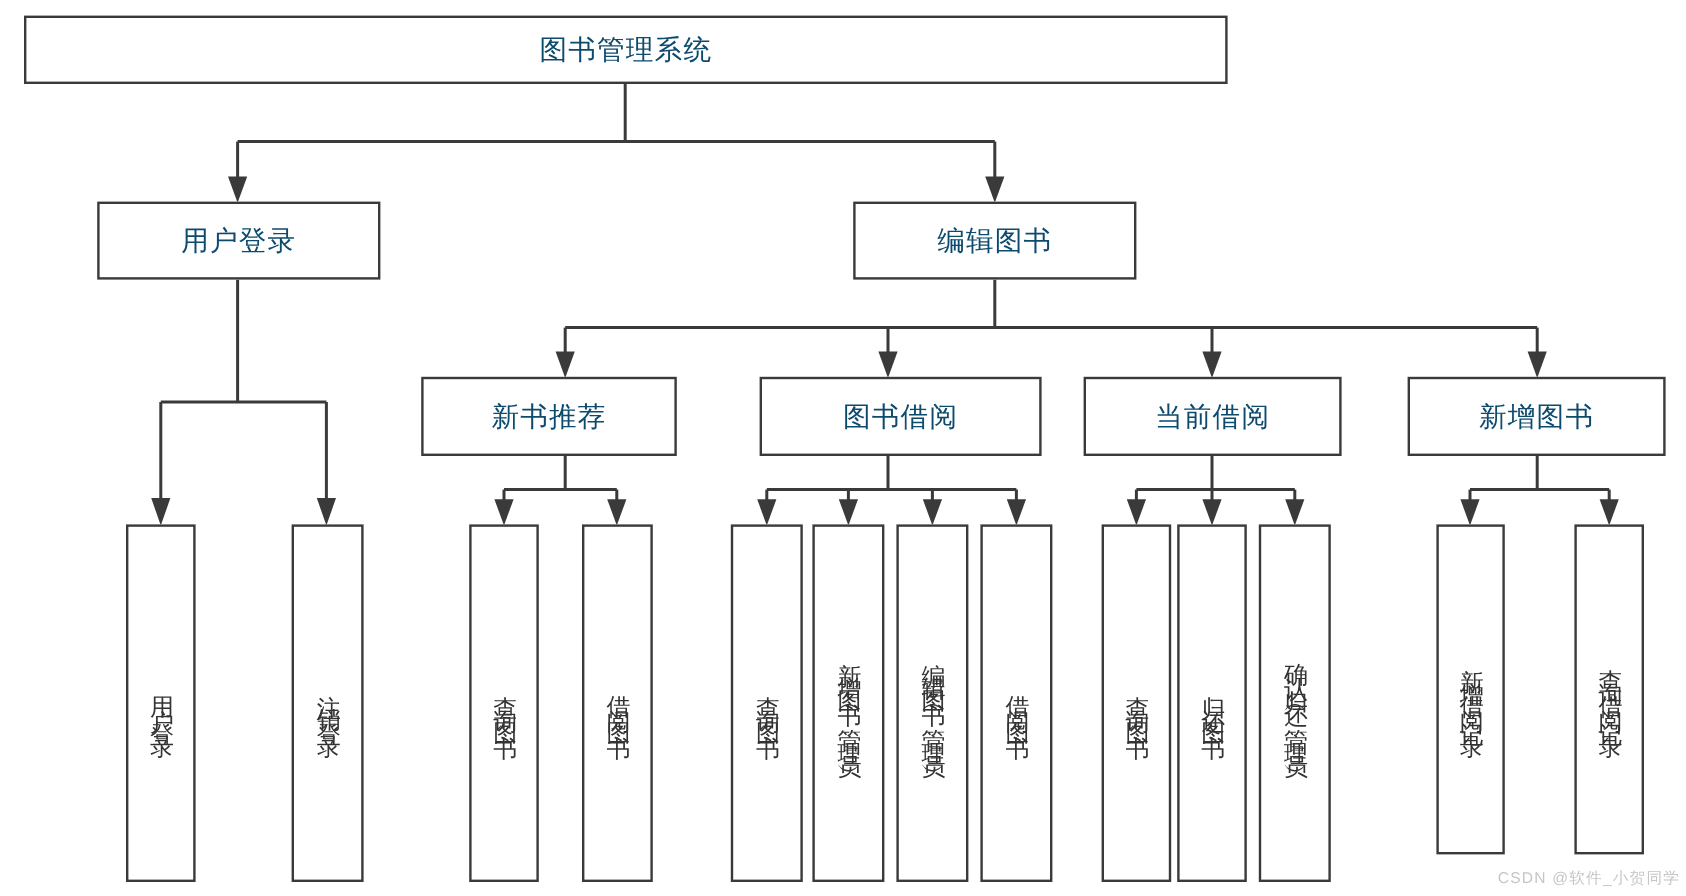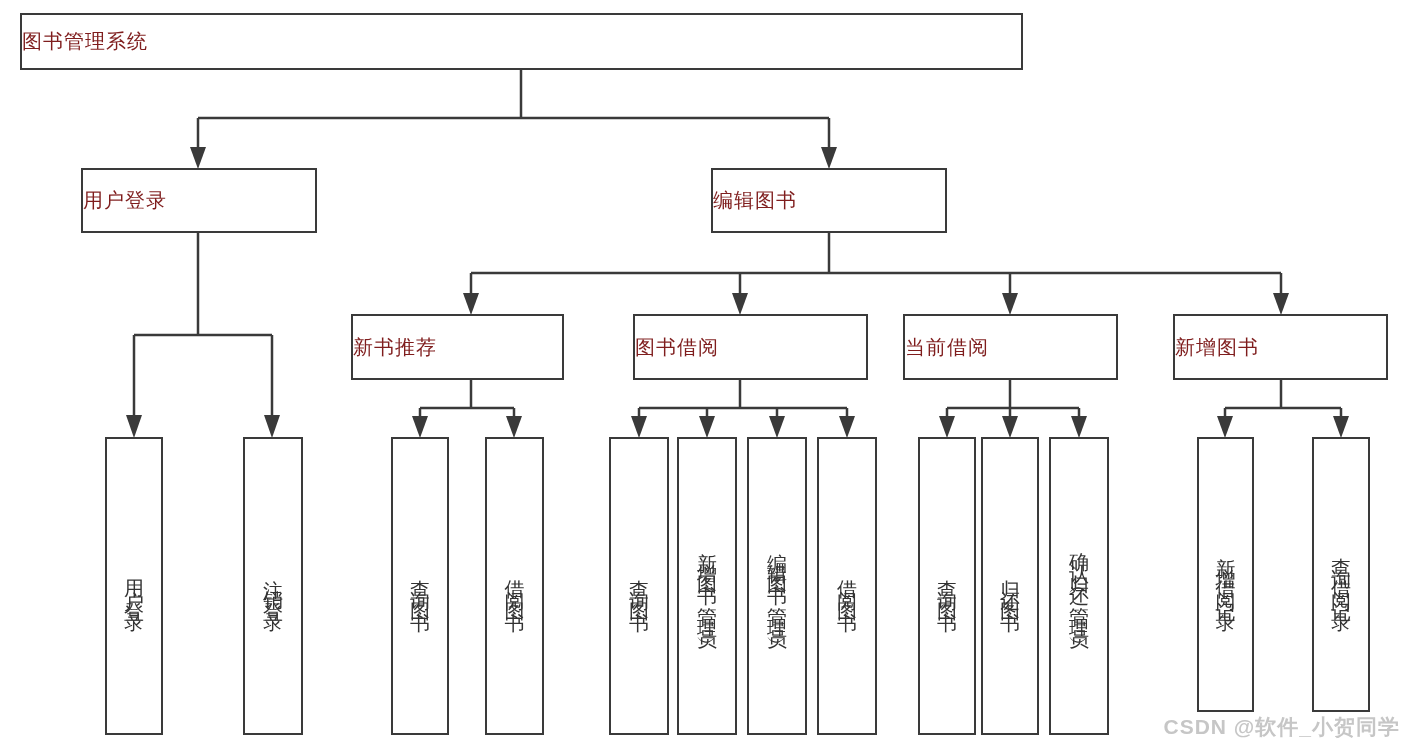--- a/index.html
+++ b/index.html
@@ -22,25 +22,25 @@
     top: 0;
     z-index: 1;
   }
   .node {
     position: absolute;
     box-sizing: border-box;
     border: 2px solid #3a3a3a;
     background: #ffffff;
     display: flex;
     align-items: center;
-    justify-content: flex-start;
+    justify-content: center;
     z-index: 2;
-    font-size: 20px;
+    font-size: 23px;
     letter-spacing: 1px;
-    color: #7f1d1d;
+    color: #0c4a6e;
   }
   .node.root {
     left: 20px; top: 13px; width: 1003px; height: 57px;
   }
   .node.lvl2 { top: 168px; width: 236px; height: 65px; }
   .node.lvl3 { top: 314px; height: 66px; }
   .leaf {
     position: absolute;
     box-sizing: border-box;
     border: 2px solid #3a3a3a;
@@ -60,24 +60,23 @@
     text-orientation: mixed;
     letter-spacing: 11px;
     line-height: 1.15;
     white-space: nowrap;
   }
   .watermark {
     position: absolute;
     right: 5px;
     bottom: 6px;
     z-index: 3;
-    font-size: 21px;
+    font-size: 13px;
     letter-spacing: 1px;
     color: #c6c6c6;
-    font-weight: bold;
   }
 </style>
 </head>
 <body>
 
 <div class="canvas">
 
   <svg class="connectors" width="1405" height="747" viewBox="0 0 1405 747">
     <g stroke="#3a3a3a" stroke-width="2.5" fill="none">
 

